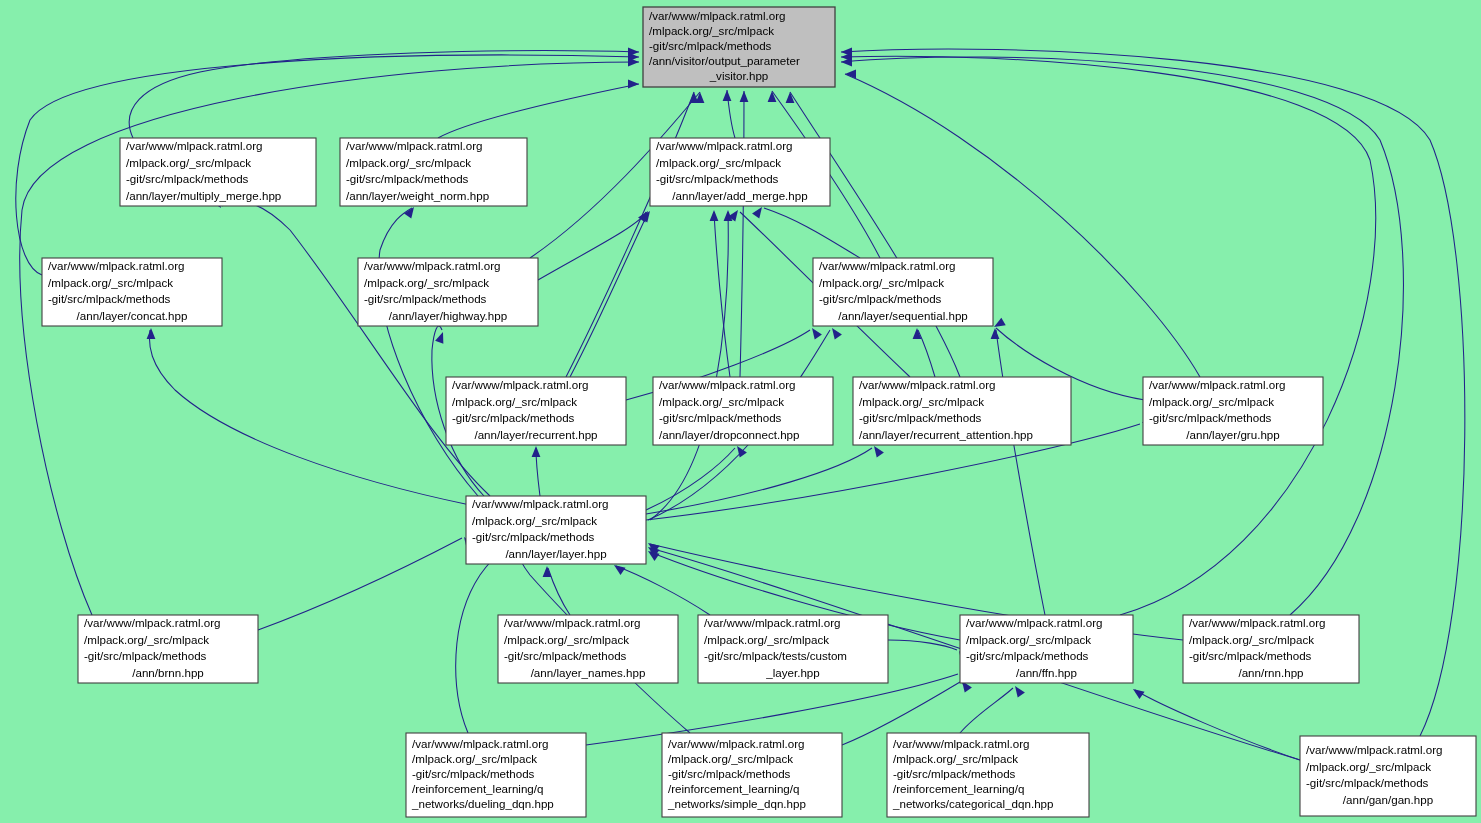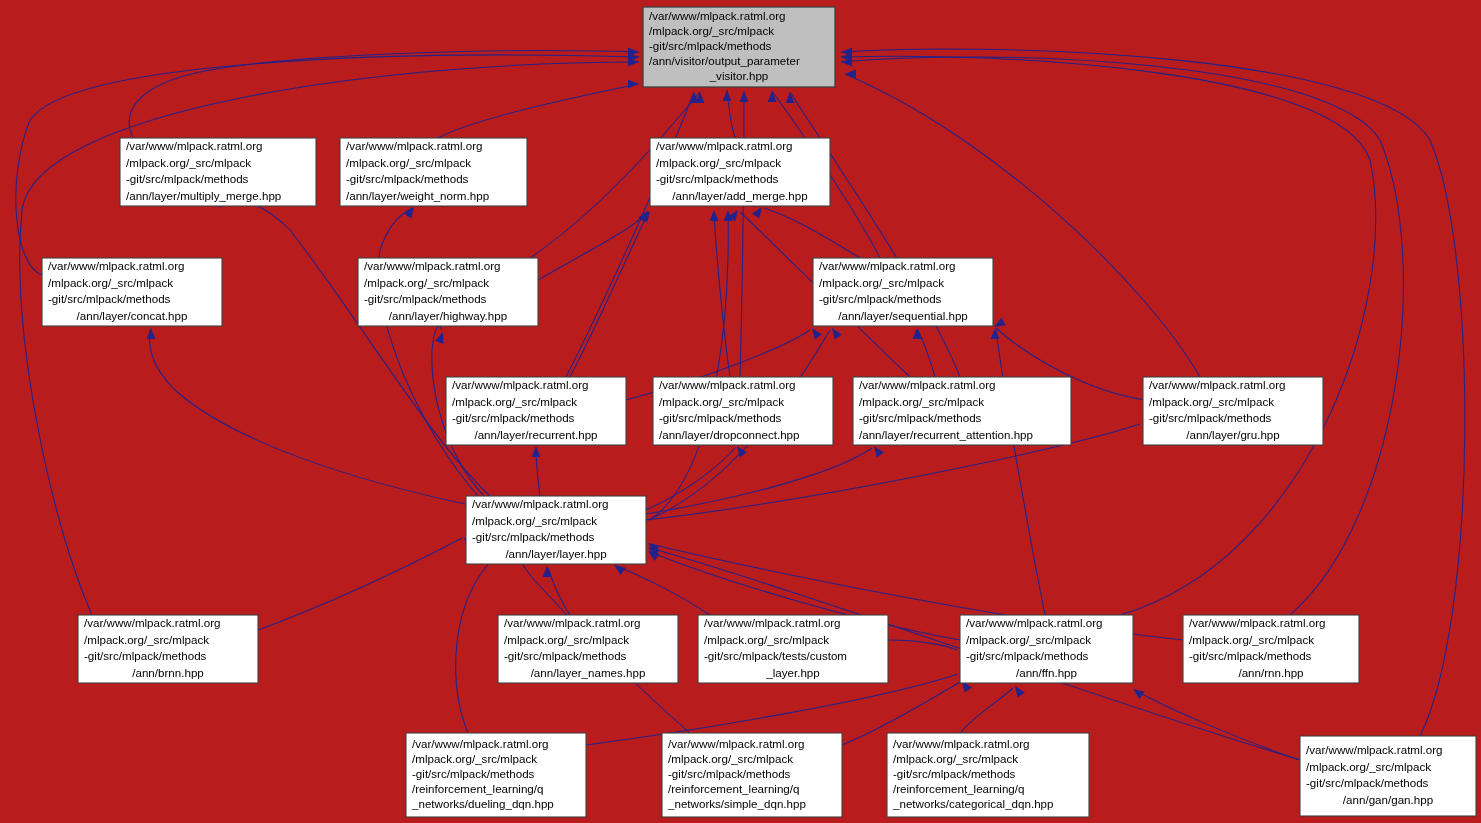--- a/index.html
+++ b/index.html
@@ -4,21 +4,21 @@
 <style>
   html, body {
     margin: 0;
     padding: 0;
     background: #ffffff;
   }
   #graph-root {
     position: relative;
     width: 1481px;
     height: 823px;
-    background: #b91c1c;
+    background: #86efac;
     font-family: "Liberation Sans", sans-serif;
   }
   svg#graph-svg {
     position: absolute;
     top: 0;
     left: 0;
     width: 1481px;
     height: 823px;
     overflow: visible;
   }

